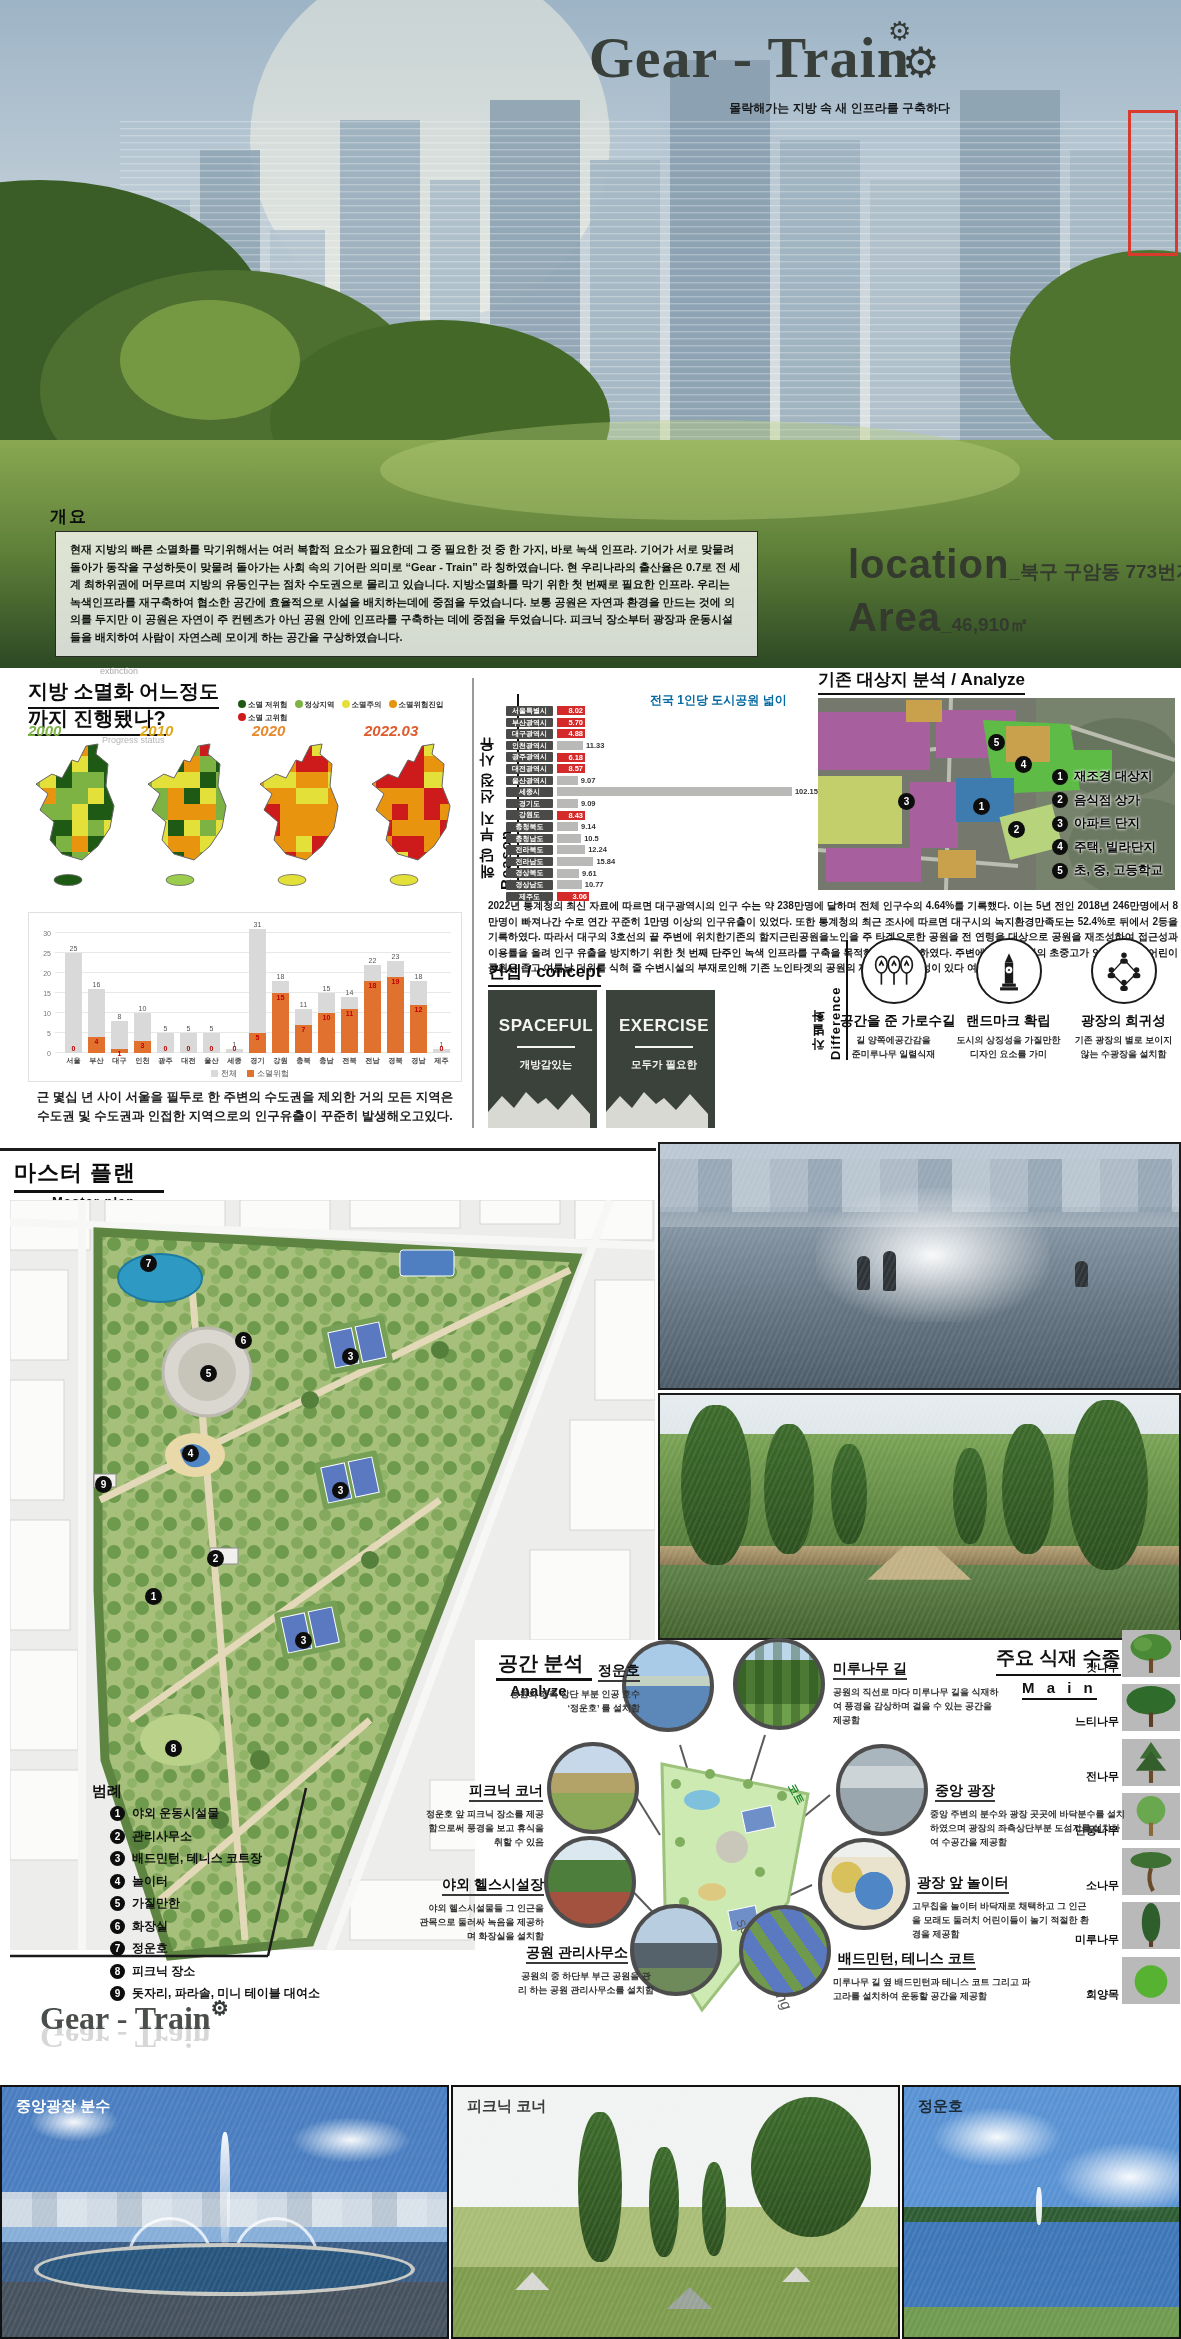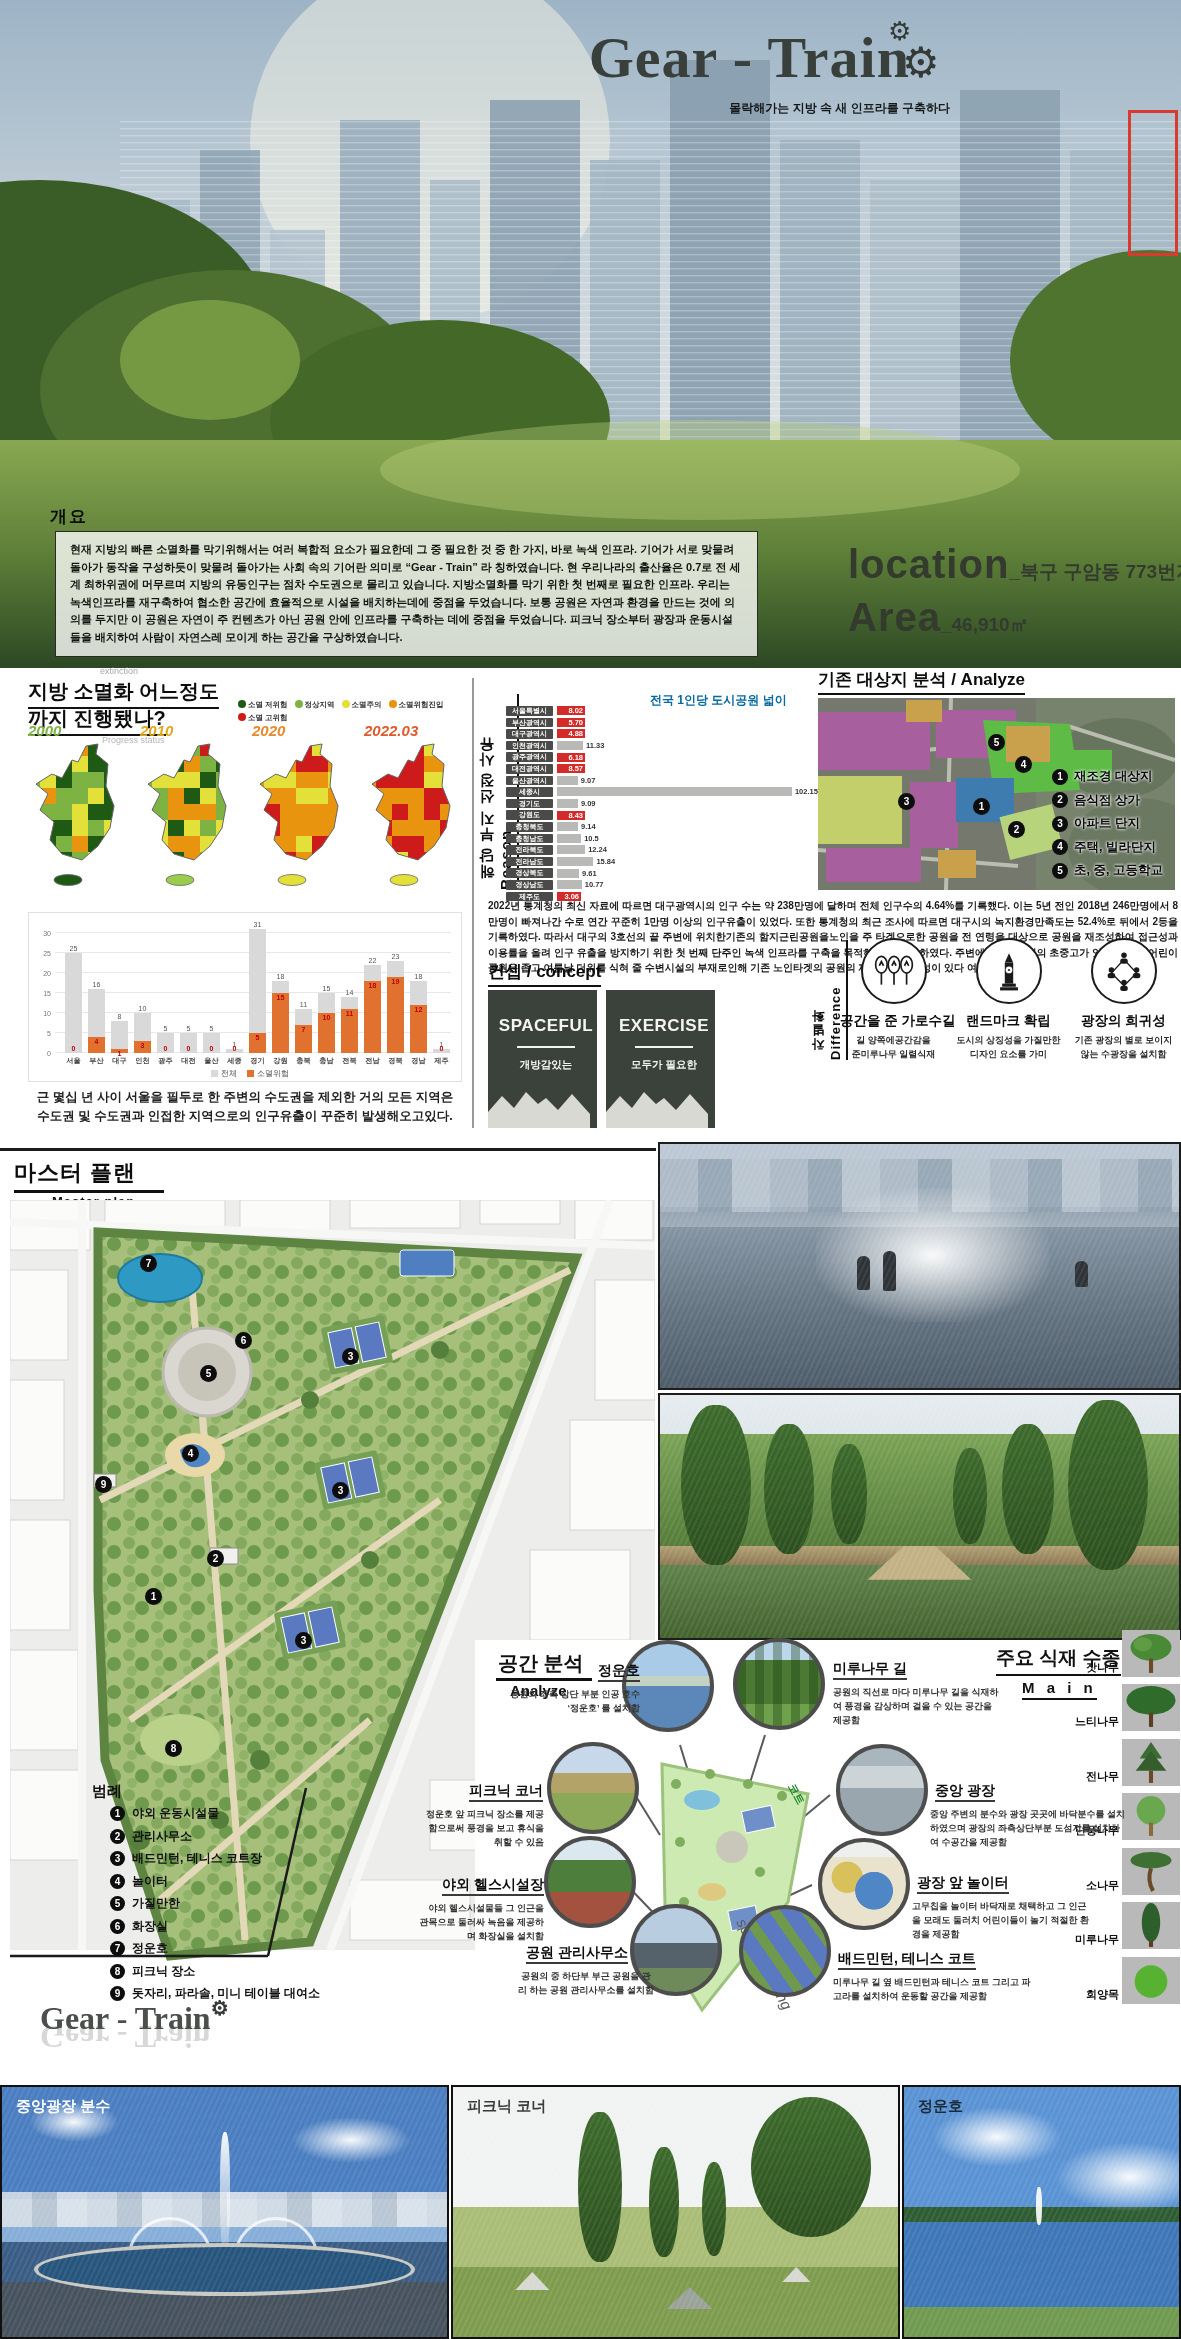--- a/index.html
+++ b/index.html
@@ -714,21 +714,21 @@
       <div class="rbar gray" style="width: 22.103px;"></div>
       <span class="rval">9.61</span>
     </div>
     <div class="rrow">
       <div class="rlabel">경상남도</div>
       <div class="rbar gray" style="width: 24.771px;"></div>
       <span class="rval">10.77</span>
     </div>
     <div class="rrow">
       <div class="rlabel">제주도</div>
-      <div class="rbar red" style="width: 24px;">
+      <div class="rbar red" style="width: 32px;">
         <span class="rval inred">3.06</span>
       </div>
     </div>
   </div>
 <div class="abs" id="analysis-text">2022년 통계청의 최신 자료에 따르면 대구광역시의 인구 수는 약 238만명에 달하며 전체 인구수의 4.64%를 기록했다. 이는 5년 전인 2018년 246만명에서 8만명이 빠져나간 수로 연간 꾸준히 1만명 이상의 인구유출이 있었다. 또한 통계청의 최근 조사에 따르면 대구시의 녹지환경만족도는 52.4%로 뒤에서 2등을 기록하였다. 따라서 대구의 3호선의 끝 주변에 위치한기존의 함지근린공원을노인을 주 타겟으로한 공원을 전 연령을 대상으로 공원을 재조성하여 접근성과 이용률을 올려 인구 유출을 방지하기 위한 첫 번째 단주인 녹색 인프라를 구축을 목적하에 재조성 하였다. 주변에는 대략 9개의 초중고가 있다.인근의 어린이공원은 좁고 여름날 더위를 식혀 줄 수변시설의 부재로인해 기존 노인타겟의 공원의 재조성의 필요성이 있다 여겼다.</div>
 
 <div class="abs sec-head" id="concept-head">컨셉 / concept</div>
 <div class="abs" id="concept-panels">
     <div class="panel dark">
       <div class="p-t1">SPACEFUL</div>

